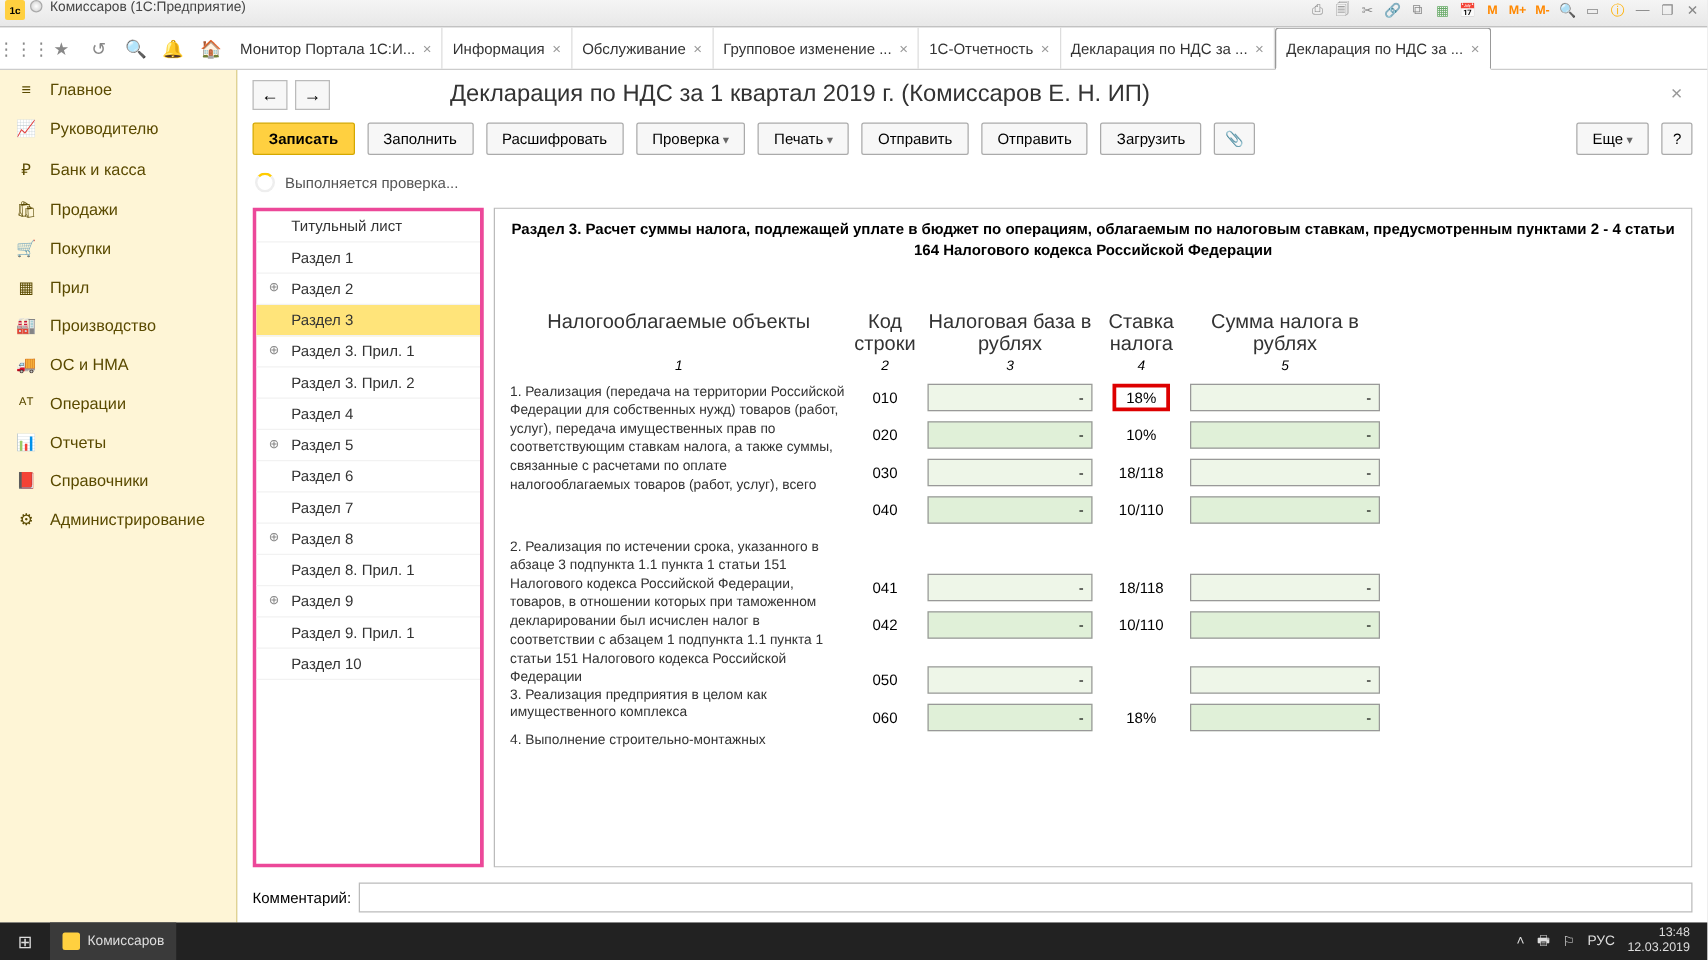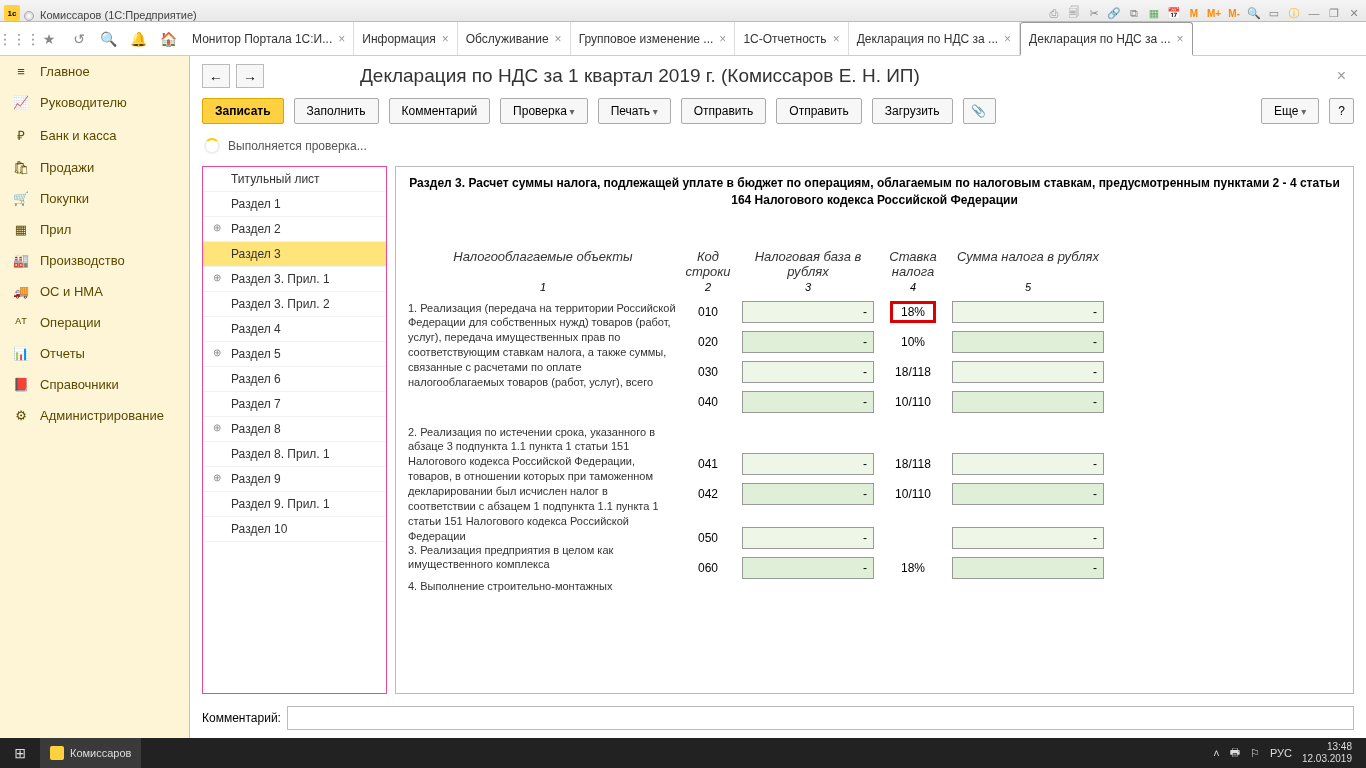--- a/index.html
+++ b/index.html
@@ -1,19 +1,19 @@
 <!DOCTYPE html>
 <html><head>
 <meta charset="utf-8">
 <style>
 * { margin: 0; padding: 0; box-sizing: border-box; }
 body { font-family: Arial, sans-serif; font-size: 11px; background: #d6d6d6; width: 1366px; height: 768px; overflow: hidden; position: relative; }
 
 
-.titlebar { height: 22px; background: linear-gradient(#f5f5f5,#e8e8e8); border-bottom: 1px solid #bbb; display: flex; align-items: flex-end; padding: 0 4px; }
+.titlebar { height: 22px; background: linear-gradient(#f5f5f5,#e8e8e8); border-bottom: 1px solid #bbb; display: flex; align-items: flex-start; padding: 0 4px; }
 .titlebar .logo { width: 16px; height: 16px; background: #ffd040; border-radius: 2px; margin-right: 4px; font-size: 8px; display: flex; align-items: center; justify-content: center; font-weight: bold; }
 .titlebar .ball { width: 10px; height: 10px; border-radius: 50%; background: radial-gradient(#fff,#ccc); margin-right: 6px; border:1px solid #aaa;}
 .titlebar .title { font-size: 11px; color: #444; }
 .titlebar .right-icons { margin-left: auto; display: flex; gap: 4px; align-items: center; }
 .titlebar .right-icons span { width: 16px; height: 16px; display: inline-flex; align-items: center; justify-content: center; color: #888; font-size: 11px; cursor: pointer; }
 .titlebar .right-icons span.m { color:#ff8800; font-weight:bold; font-size:10px;}
 
 
 .tabstrip { height: 34px; background: #fff; border-bottom: 1px solid #ccc; display: flex; align-items: stretch; padding-left: 4px; }
 .tabstrip .icon-btn { width: 30px; display: flex; align-items: center; justify-content: center; color: #888; font-size: 14px; cursor: pointer; }
@@ -49,28 +49,28 @@
 .status-row .status { text-decoration: underline; color: #333; }
 .status-row .muted { color: #777; }
 .status-row a { color: #2266cc; text-decoration: underline; cursor: pointer; }
 
 
 .progress-row { padding: 8px 14px; display: flex; align-items: center; gap: 8px; font-size: 12px; color: #555; }
 .spinner { width: 16px; height: 16px; border: 2px solid #eee; border-top: 2px solid #fc0; border-radius: 50%; }
 
 
 .split { display: flex; flex: 1; margin: 4px 12px 8px; gap: 8px; overflow: hidden; }
-.tree-pane { width: 185px; border: 1px solid #ec4899; background: #fff; overflow-y: auto; }
+.tree-pane { width: 185px; border: 3px solid #ec4899; background: #fff; overflow-y: auto; }
 .tree-item { padding: 5px 8px 5px 28px; font-size: 12px; color: #333; cursor: pointer; border-bottom: 1px solid #f2f2f2; position: relative; white-space: nowrap; }
 .tree-item.selected { background: #ffe47a; }
 .tree-item .exp { position: absolute; left: 10px; color: #888; font-size: 10px; }
 
 .form-pane { flex: 1; border: 1px solid #bbb; background: #fff; overflow: auto; padding: 8px 12px; }
 .section-title { text-align: center; font-weight: bold; font-size: 12px; margin-bottom: 8px; line-height: 1.4; }
-.col-headers { display: flex; font-style: italic; font-size: 13px; color: #333; text-align: center; margin-bottom: 2px; margin-top: 40px; }
+.col-headers { display: flex; font-size: 16px; color: #333; text-align: center; margin-bottom: 2px; margin-top: 40px; }
 .col-headers > div:nth-child(1){ width: 270px; text-align:center;}
 .col-headers > div:nth-child(2){ width: 60px; }
 .col-headers > div:nth-child(3){ width: 140px; }
 .col-headers > div:nth-child(4){ width: 70px; }
 .col-headers > div:nth-child(5){ width: 160px; }
 .col-nums { display: flex; font-style: italic; font-size: 11px; text-align: center; margin-bottom: 8px; }
 .col-nums > div:nth-child(1){ width: 270px;}
 .col-nums > div:nth-child(2){ width: 60px;}
 .col-nums > div:nth-child(3){ width: 140px;}
 .col-nums > div:nth-child(4){ width: 70px;}
@@ -222,21 +222,21 @@
     <div class="content-head">
       <div class="nav-btn">←</div>
       <div class="nav-btn">→</div>
       <div class="page-title">Декларация по НДС за 1 квартал 2019 г. (Комиссаров Е. Н. ИП)</div>
       <div class="close-page">×</div>
     </div>
 
     <div class="toolbar">
       <button class="btn primary">Записать</button>
       <button class="btn">Заполнить</button>
-      <button class="btn">Комментарий</button>
+      <button class="btn">Расшифровать</button>
       <button class="btn dd">Проверка</button>
       <button class="btn dd">Печать</button>
       <button class="btn">Отправить</button>
       <button class="btn">Отправить</button>
       <button class="btn">Загрузить</button>
       <button class="btn icon-only">📎</button>
       <div class="spacer"></div>
       <button class="btn dd">Еще</button>
       <button class="btn icon-only">?</button>
     </div>

